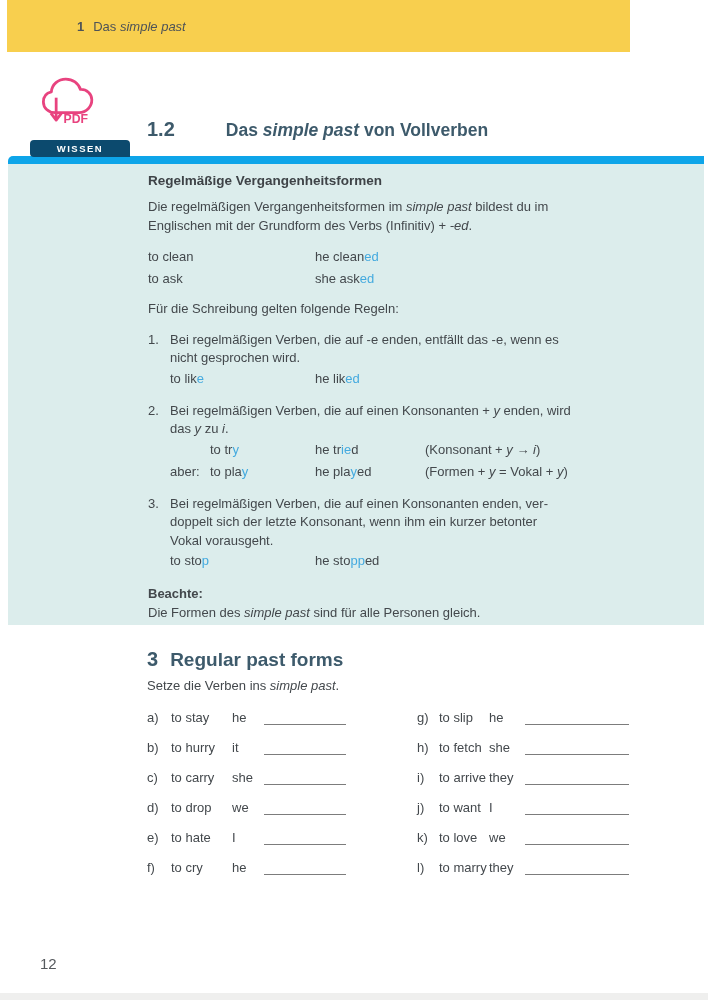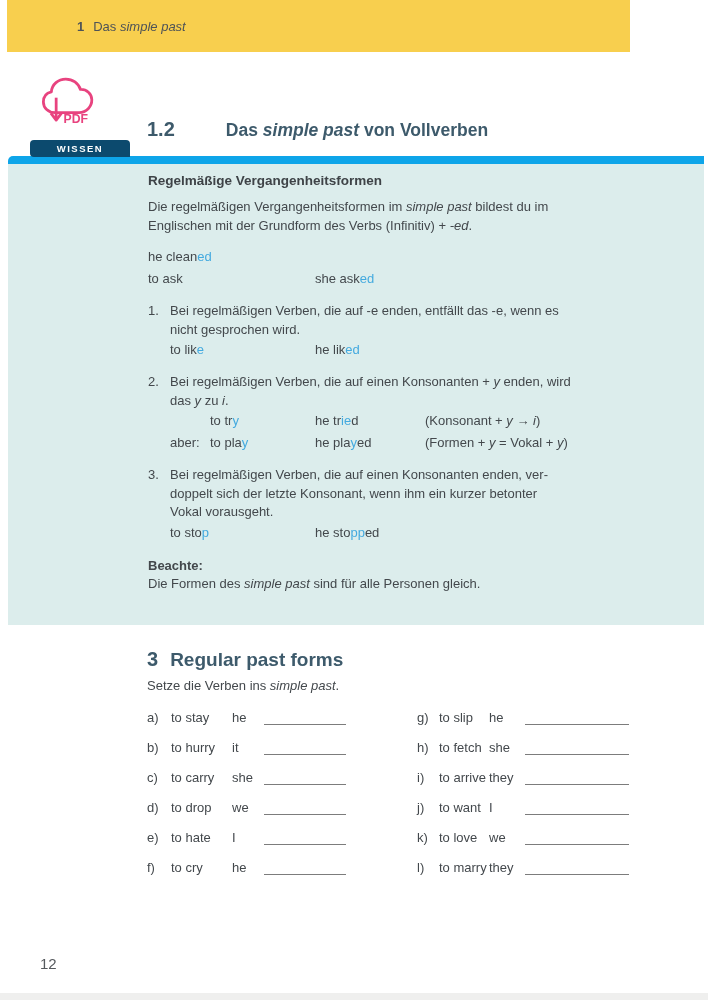--- a/index.html
+++ b/index.html
@@ -96,28 +96,30 @@
   <div class="wissen-tab">
     <span>WISSEN</span>
   </div>
 
   <section class="kbox">
     <h2>Regelmäßige Vergangenheitsformen</h2>
     <p class="intro"><span>Die regelmäßigen Vergangenheitsformen im </span><span class="i">simple past</span><span> bildest du im</span><br><span>Englischen mit der Grundform des Verbs (Infinitiv) + </span><span class="i">-ed</span><span>.</span></p>
 
     <div class="top-ex">
       <div class="row">
+        <span><span>to clean</span></span>
         <span><span>he clean</span><span class="hl">ed</span></span>
       </div>
       <div class="row">
         <span><span>to ask</span></span>
         <span><span>she ask</span><span class="hl">ed</span></span>
       </div>
     </div>
 
+    <p class="rules-intro">Für die Schreibung gelten folgende Regeln:</p>
 
     <div class="rule">
       <span class="rnum">1.</span>
       <div class="rbody">
         <p><span>Bei regelmäßigen Verben, die auf -e enden, entfällt das -e, wenn es</span><br><span>nicht gesprochen wird.</span></p>
         <div class="rule-ex">
           <span><span>to lik</span><span class="hl">e</span></span>
           <span><span>he lik</span><span class="hl">ed</span></span>
           <span></span>
         </div>

